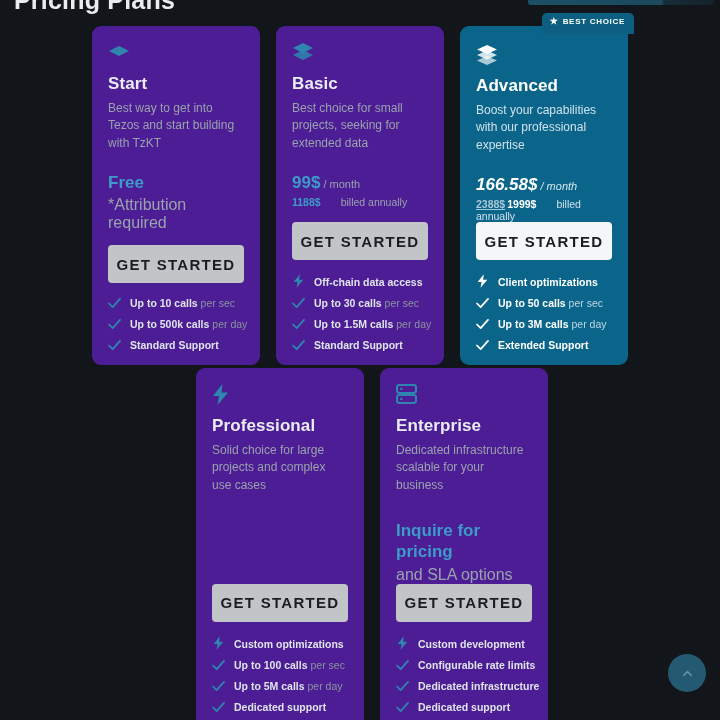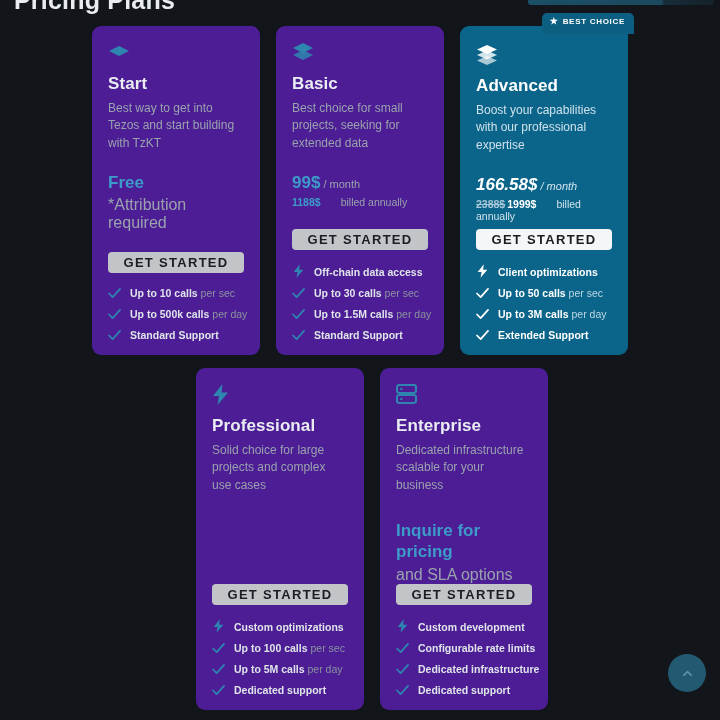--- a/index.html
+++ b/index.html
@@ -119,36 +119,36 @@
     margin-top: 3px;
   }
   .price-sub .old {
     text-decoration: line-through;
     color: #7d8894;
     font-weight: bold;
     margin-right: 2px;
   }
   .price-sub .new { color: #3d9bc9; font-weight: bold; margin-right: 20px; }
   .featured .price-sub { color: #cfe2ec; }
-  .featured .price-sub .old { color: #a8c8d8; }
+  .featured .price-sub .old { color: #a8c8d8; text-decoration: underline; }
   .featured .price-sub .new { color: #ffffff; }
 
   .price-note { font-size: 16px; color: #9aa3ad; margin-top: 3px; }
 
   
   .cta {
     margin-top: auto;
     margin-bottom: 14px;
-    height: 21px;
+    height: 38px;
     border: none;
     border-radius: 4px;
     background: #c2c5c8;
     color: #1a1d22;
     font-family: "Liberation Sans", sans-serif;
-    font-size: 13px;
+    font-size: 15px;
     font-weight: bold;
     letter-spacing: 1.3px;
     cursor: pointer;
     width: 100%;
   }
   .featured .cta { background: #f4f6f7; }
 
   
   .features { display: flex; flex-direction: column; gap: 9px; }
   .feature { display: flex; align-items: flex-end; gap: 9px; }

